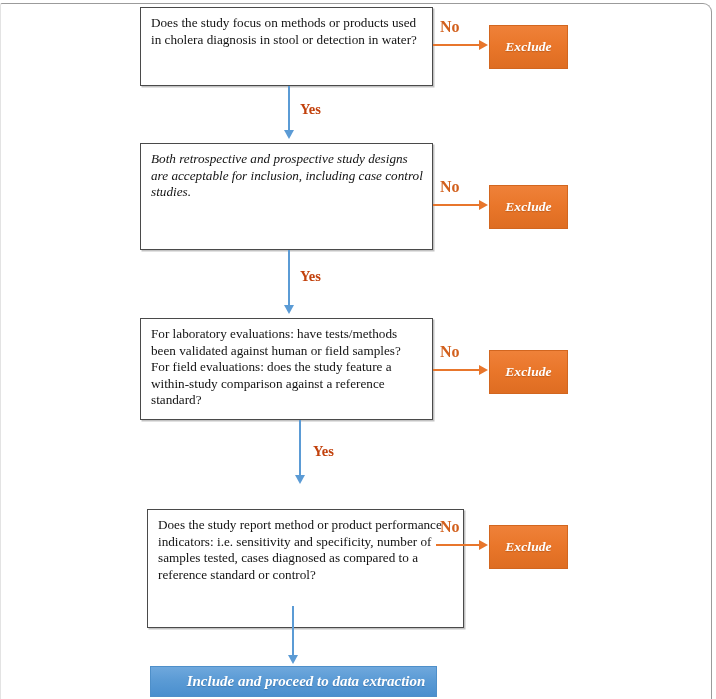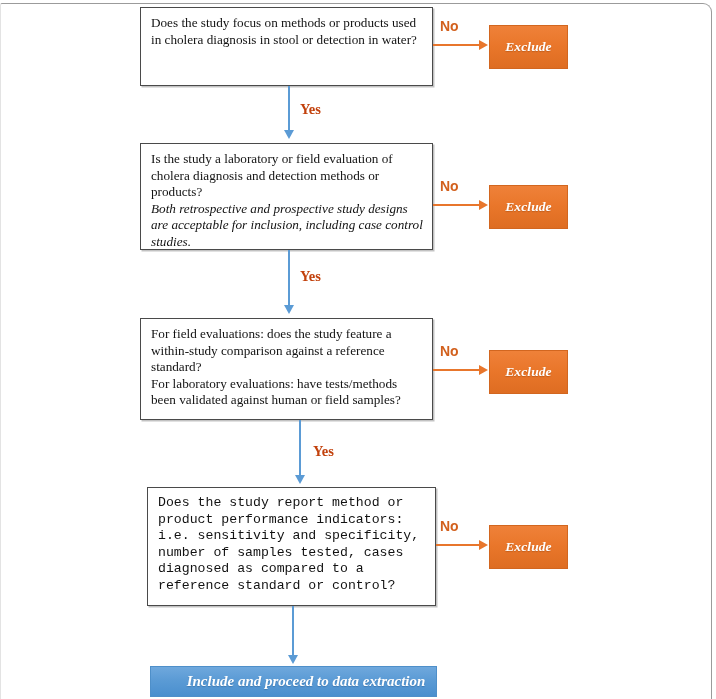--- a/index.html
+++ b/index.html
@@ -127,22 +127,22 @@
     position: absolute;
     color: #c2410c;
     font-weight: bold;
     font-size: 14.5px;
     font-family: "Liberation Serif", "DejaVu Serif", serif;
   }
   .label-no {
     position: absolute;
     color: #d2601d;
     font-weight: bold;
-    font-size: 14px;
-    font-family: Liberation Sans, sans-serif;
+    font-size: 16px;
+    font-family: Liberation Serif, serif;
   }
 </style>
 </head>
 <body>
 
 <div id="figure">
 
   <div class="page-frame soft-left"></div>
 
   <div class="qbox" style="left:140px; top:7px; width:293px; height:79px;">
@@ -152,48 +152,47 @@
   <div class="hline" style="left:433px; top:44px; width:47px;"></div>
   <div class="harrow" style="left:479px; top:39.8px;"></div>
   <div class="label-no" style="left:440px; top:18px;">No</div>
   <div class="exclude-box" style="left:489px; top:25px;">Exclude</div>
 
   <div class="vline" style="left:288px; top:86px; height:45px;"></div>
   <div class="varrow" style="left:283.5px; top:130px;"></div>
   <div class="label-yes" style="left:300px; top:101px;">Yes</div>
 
   <div class="qbox" style="left:140px; top:143px; width:293px; height:107px;">
-    <p>Is the study a laboratory or field evaluation of cholera diagnosis and detection methods or products?</p>
     <p class="italic">Both retrospective and prospective study designs are acceptable for inclusion, including case control studies.</p>
   </div>
 
   <div class="hline" style="left:433px; top:204px; width:47px;"></div>
   <div class="harrow" style="left:479px; top:199.8px;"></div>
   <div class="label-no" style="left:440px; top:178px;">No</div>
   <div class="exclude-box" style="left:489px; top:185px;">Exclude</div>
 
   <div class="vline" style="left:288px; top:250px; height:56px;"></div>
   <div class="varrow" style="left:283.5px; top:305px;"></div>
   <div class="label-yes" style="left:300px; top:268px;">Yes</div>
 
   <div class="qbox" style="left:140px; top:318px; width:293px; height:102px;">
+    <p>For laboratory evaluations: have tests/methods been validated against human or field samples?</p>
     <p>For field evaluations: does the study feature a within-study comparison against a reference standard?</p>
-    <p>For laboratory evaluations: have tests/methods been validated against human or field samples?</p>
   </div>
 
   <div class="hline" style="left:433px; top:369px; width:47px;"></div>
   <div class="harrow" style="left:479px; top:364.8px;"></div>
   <div class="label-no" style="left:440px; top:343px;">No</div>
   <div class="exclude-box" style="left:489px; top:350px;">Exclude</div>
 
   <div class="vline" style="left:299px; top:420px; height:56px;"></div>
   <div class="varrow" style="left:294.5px; top:475px;"></div>
   <div class="label-yes" style="left:313px; top:443px;">Yes</div>
 
-  <div class="qbox" style="left:147px; top:487px; width:289px; height:119px;font-family:Liberation Mono, monospace;">
+  <div class="qbox" style="left:147px; top:509px; width:317px; height:119px;">
     <p>Does the study report method or product performance indicators: i.e. sensitivity and specificity, number of samples tested, cases diagnosed as compared to a reference standard or control?</p>
   </div>
 
   <div class="hline" style="left:436px; top:544px; width:44px;"></div>
   <div class="harrow" style="left:479px; top:539.8px;"></div>
   <div class="label-no" style="left:440px; top:518px;">No</div>
   <div class="exclude-box" style="left:489px; top:525px;">Exclude</div>
 
   <div class="vline" style="left:292px; top:606px; height:50px;"></div>
   <div class="varrow" style="left:287.5px; top:655px;"></div>

